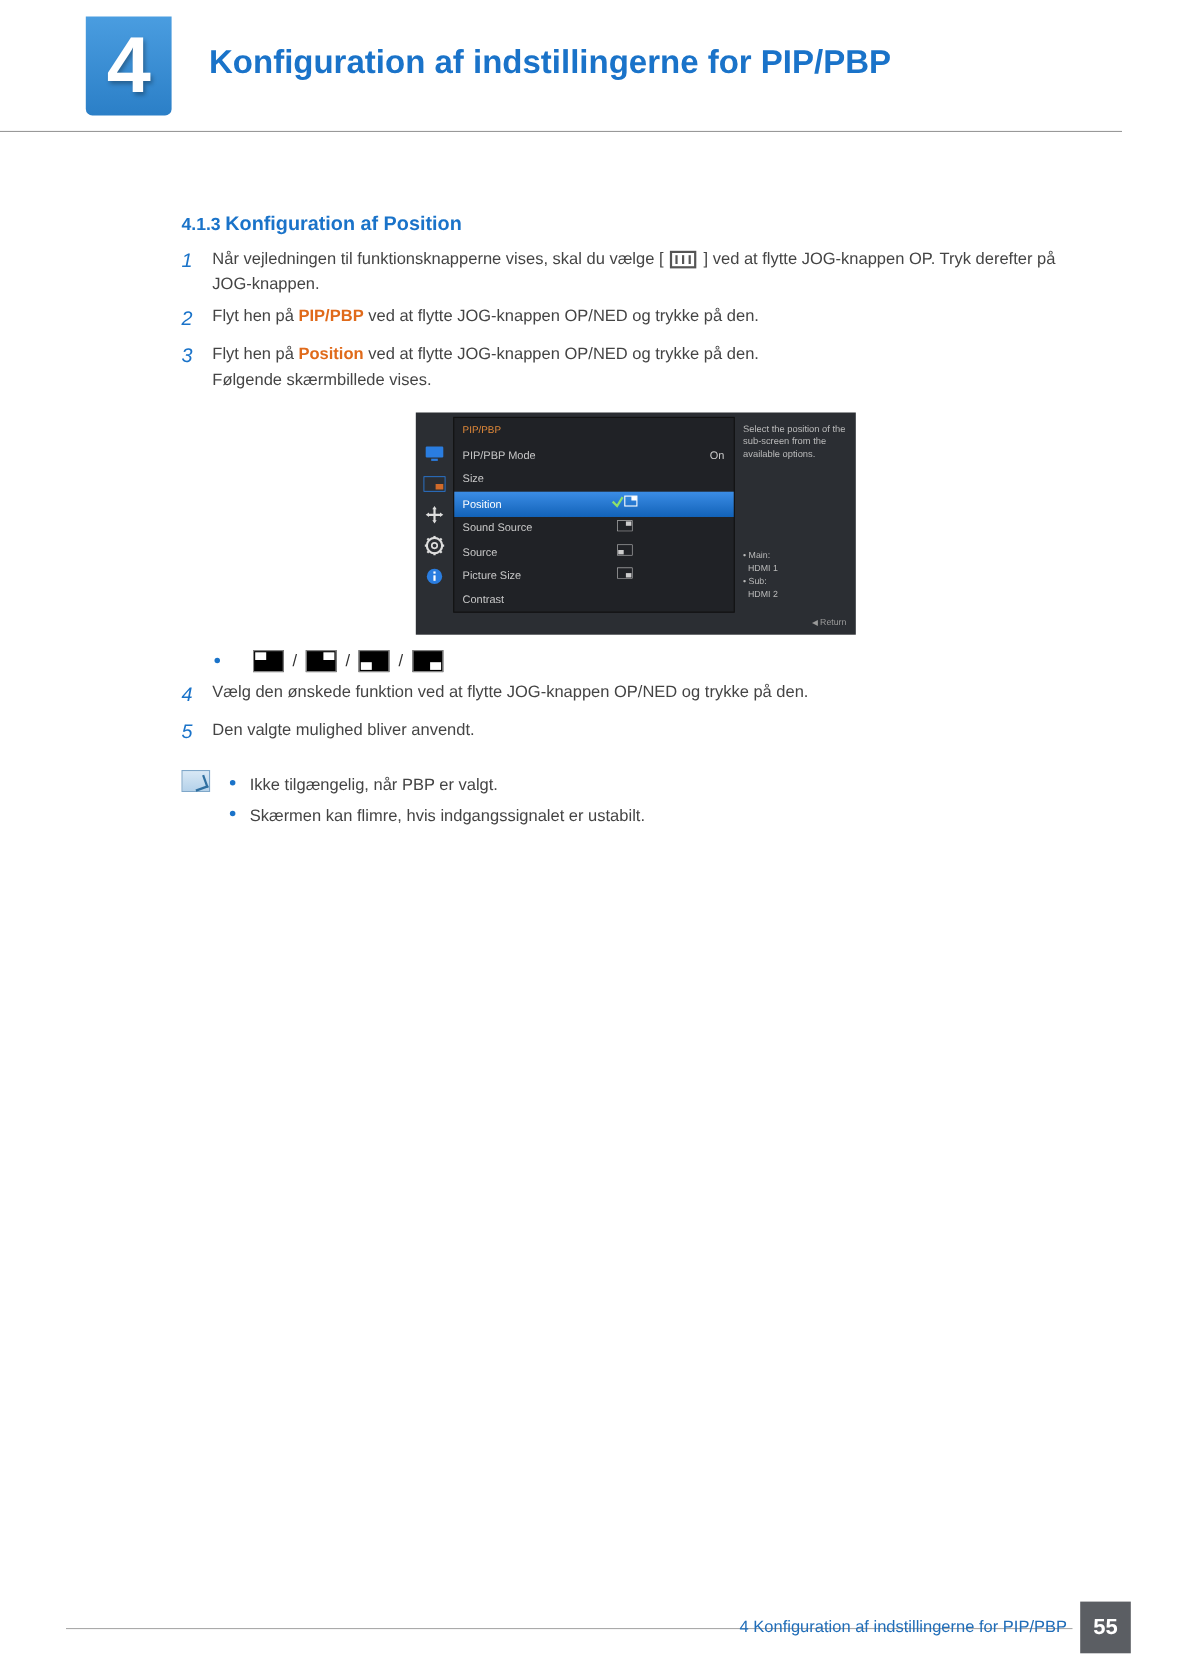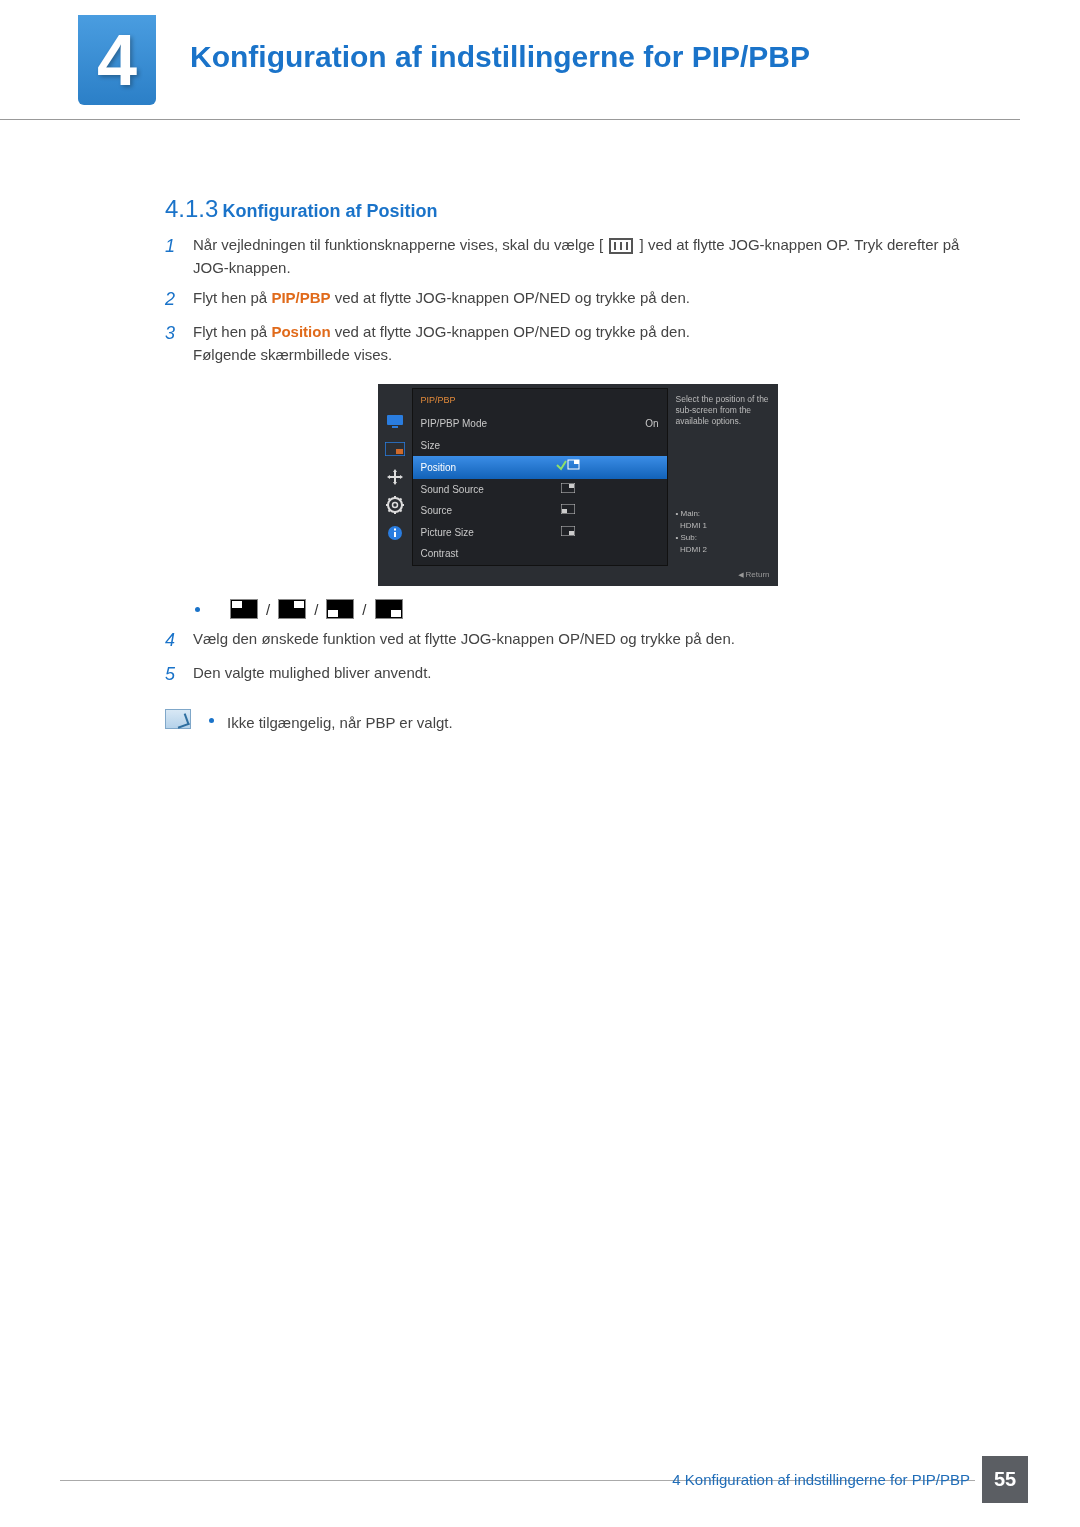--- a/index.html
+++ b/index.html
@@ -45,22 +45,22 @@
     color: #1a73c9;
   }
   .content {
     padding: 70px 90px 0 165px;
     font-size: 15px;
     line-height: 1.55;
     color: #444;
   }
   .sec-number {
     color: #1a73c9;
-    font-size: 24px;
-    font-weight: normal;
+    font-size: 16px;
+    font-weight: bold;
   }
   .sec-title {
     color: #1a73c9;
     font-size: 18px;
     font-weight: bold;
   }
   .intro { margin: 18px 0 14px 0; }
   .step { display: flex; margin: 6px 0; }
   .step-num {
     width: 28px;
@@ -426,20 +426,21 @@
 
   <div class="step">
     <div class="step-num">5</div>
     <div class="step-body">Den valgte mulighed bliver anvendt.</div>
   </div>
 
   <div class="note-block">
     <div class="note-icon"></div>
     <ul class="note-list">
       <li>Ikke tilgængelig, når PBP er valgt.</li>
+      <li>Skærmen kan flimre, hvis indgangssignalet er ustabilt.</li>
     </ul>
   </div>
 </div>
 
 <div class="footer-rule"></div>
 <div class="footer">
   <div class="footer-title">4 Konfiguration af indstillingerne for PIP/PBP</div>
   <div class="footer-pagebox">55</div>
 </div>
 

